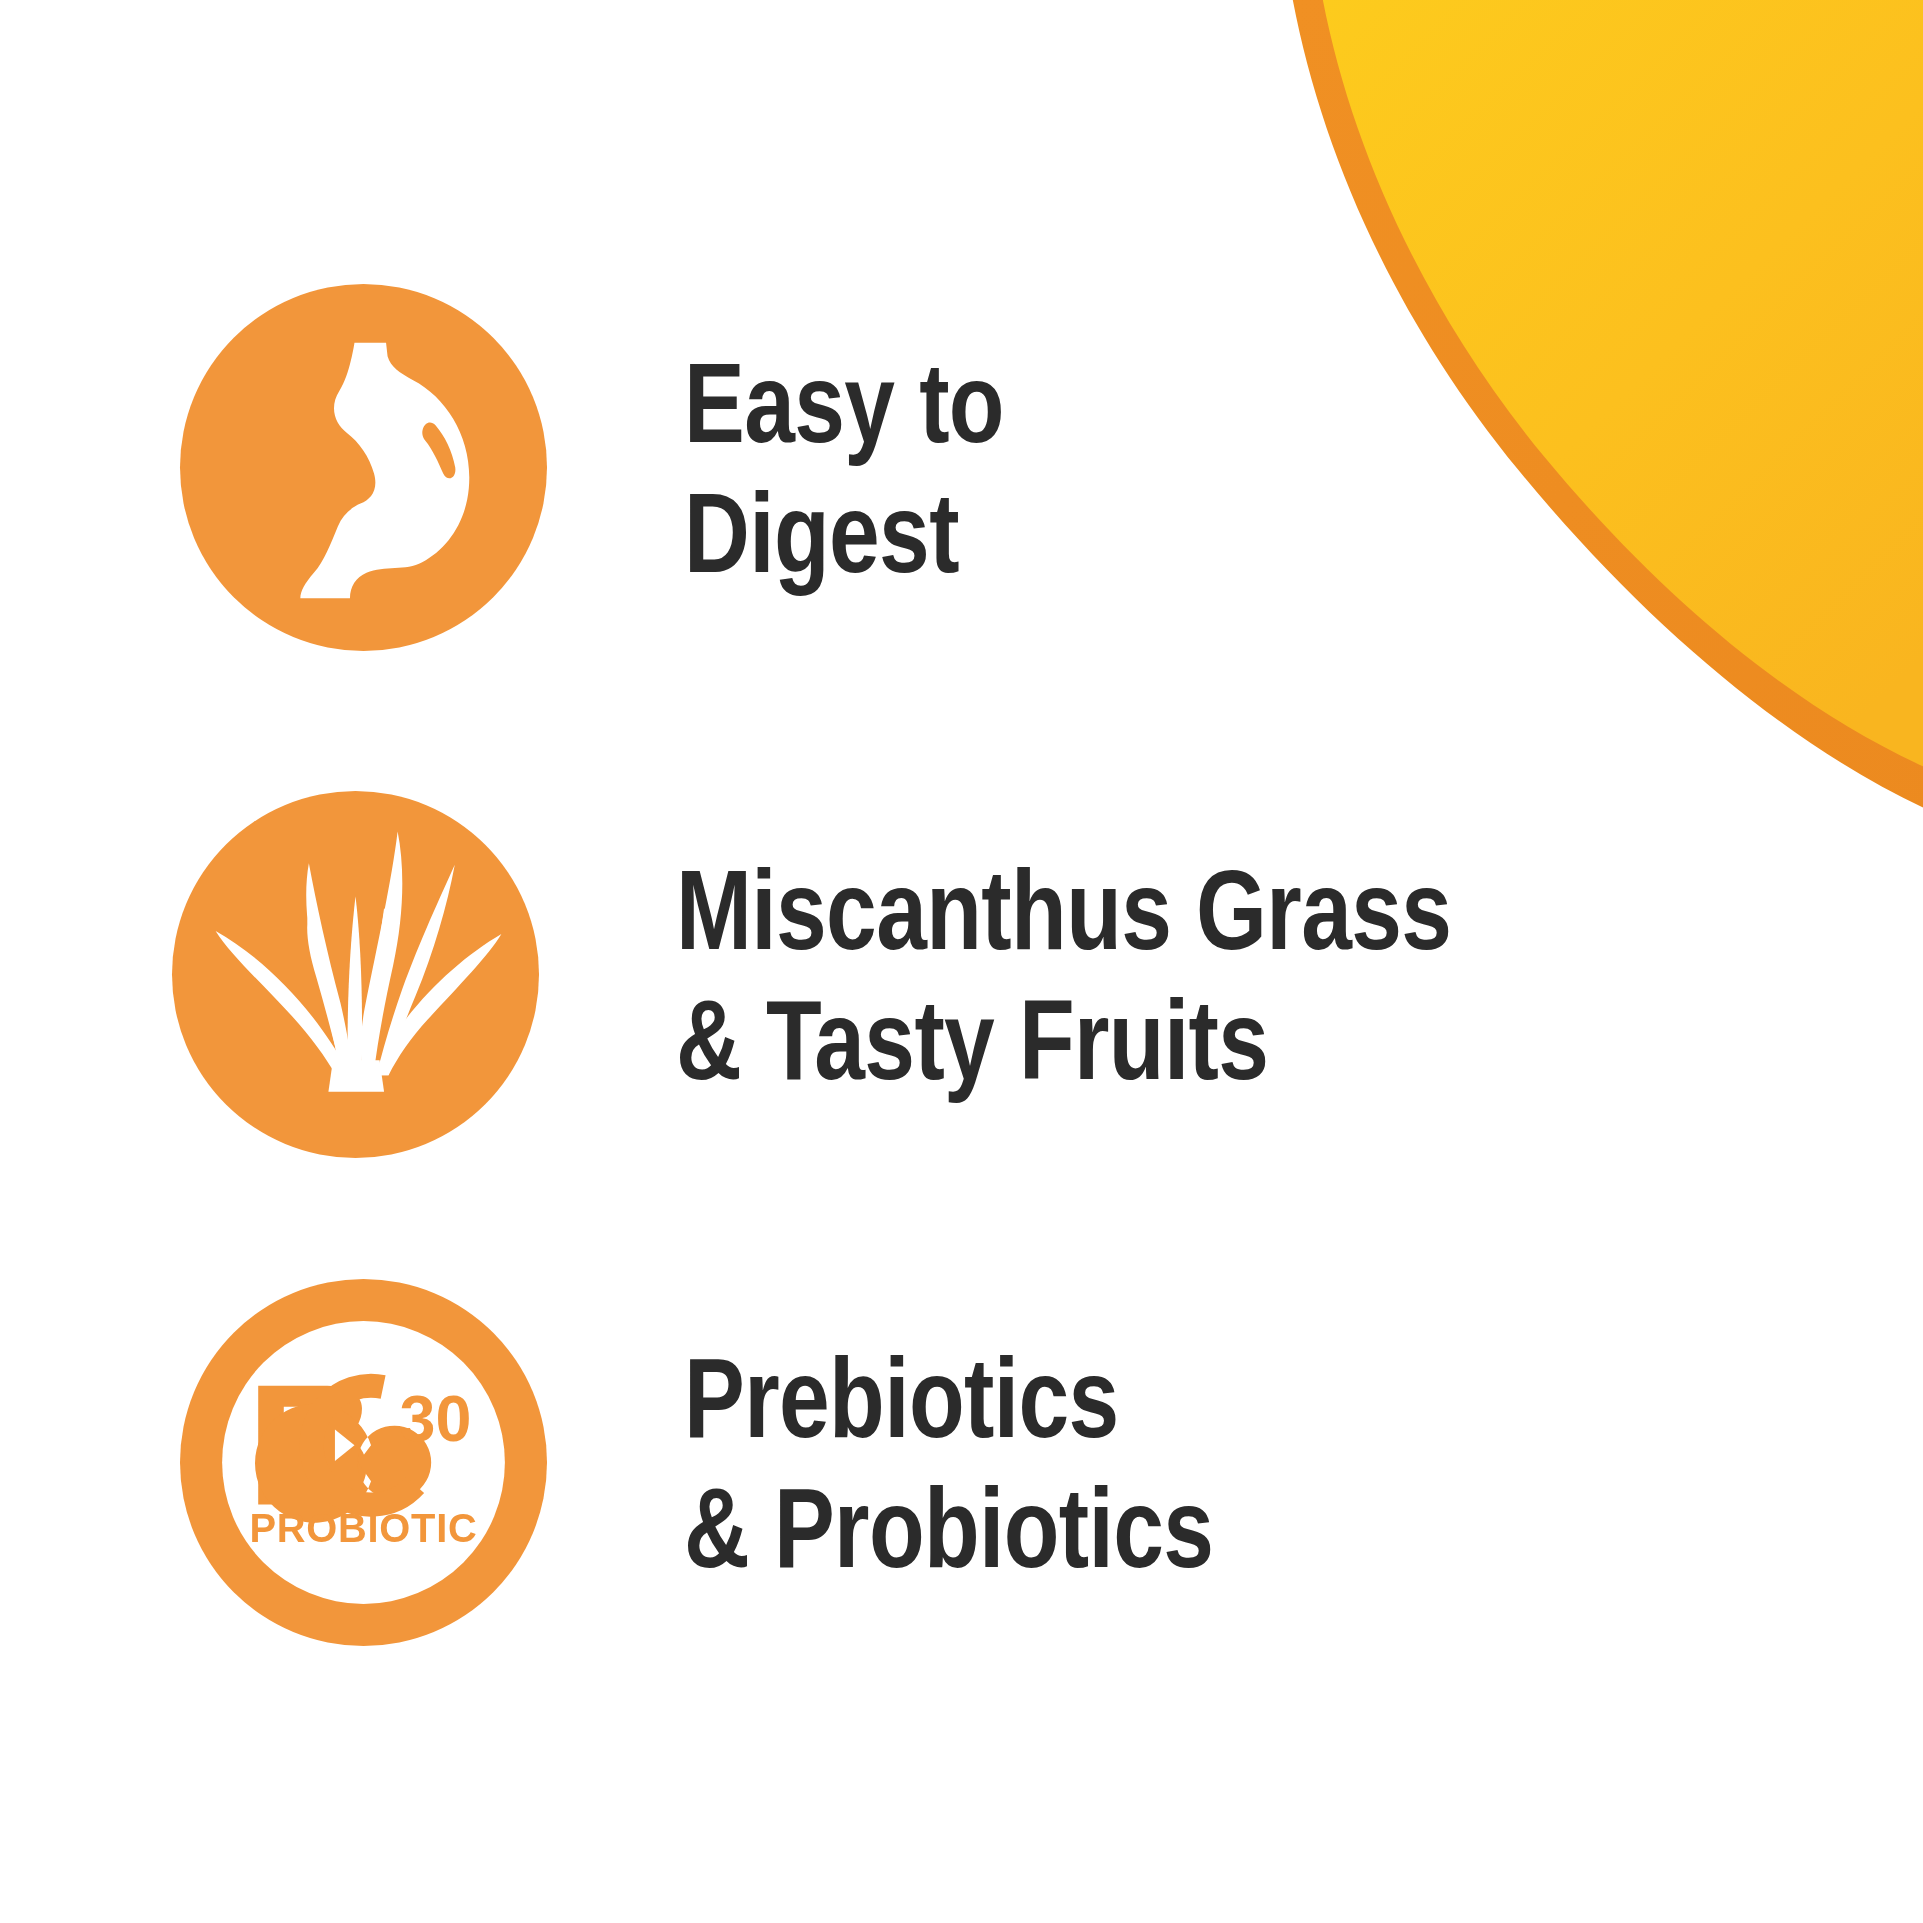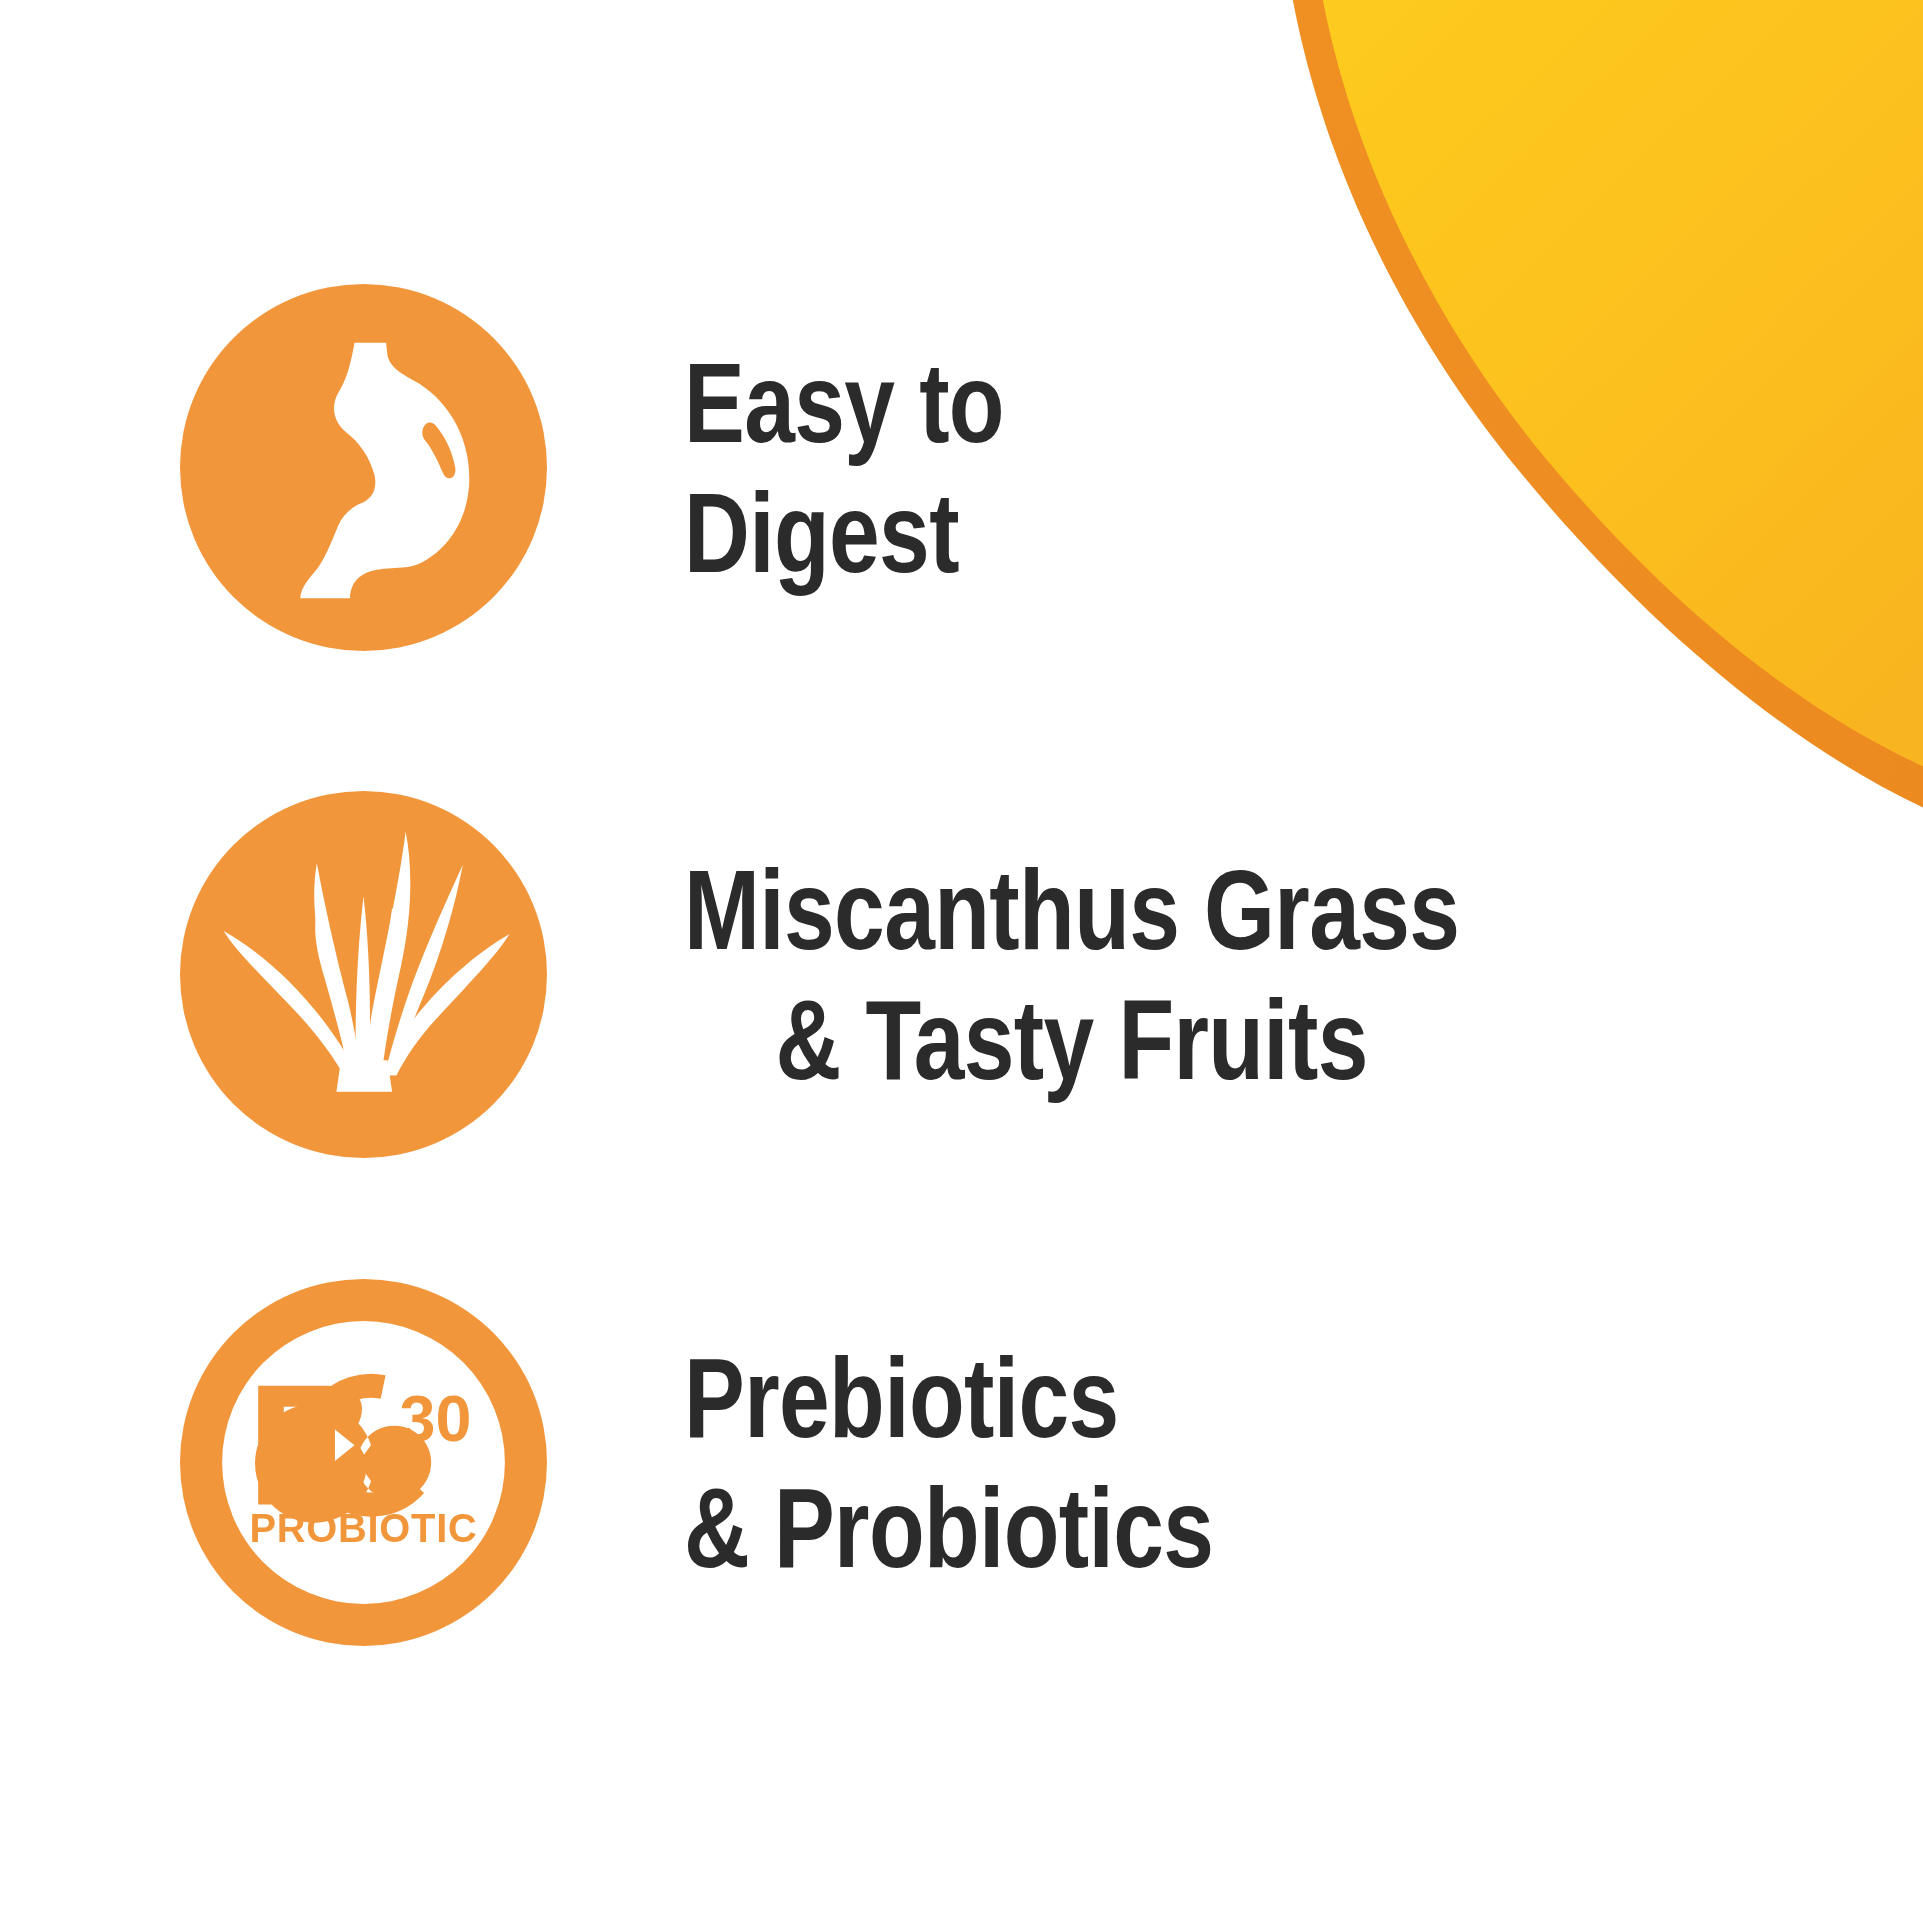--- a/index.html
+++ b/index.html
@@ -27,21 +27,21 @@
     left:0; top:0;
     width:1612px; height:1924px;
   }
 
   .benefit-row {
     position:absolute;
     display:flex;
     align-items:center;
   }
   .benefit-row.row-1 { left:180px; top:284px;  }
-  .benefit-row.row-2 { left:180px; top:791px;text-align:center; }
+  .benefit-row.row-2 { left:172px; top:791px; }
   .benefit-row.row-3 { left:180px; top:1279px; }
 
   .icon-badge {
     width:367px; height:367px;
     border-radius:50%;
     flex:0 0 auto;
     position:relative;
   }
   .icon-badge.solid { background:#F2963B; }
   .icon-badge svg { display:block; width:100%; height:100%; }

